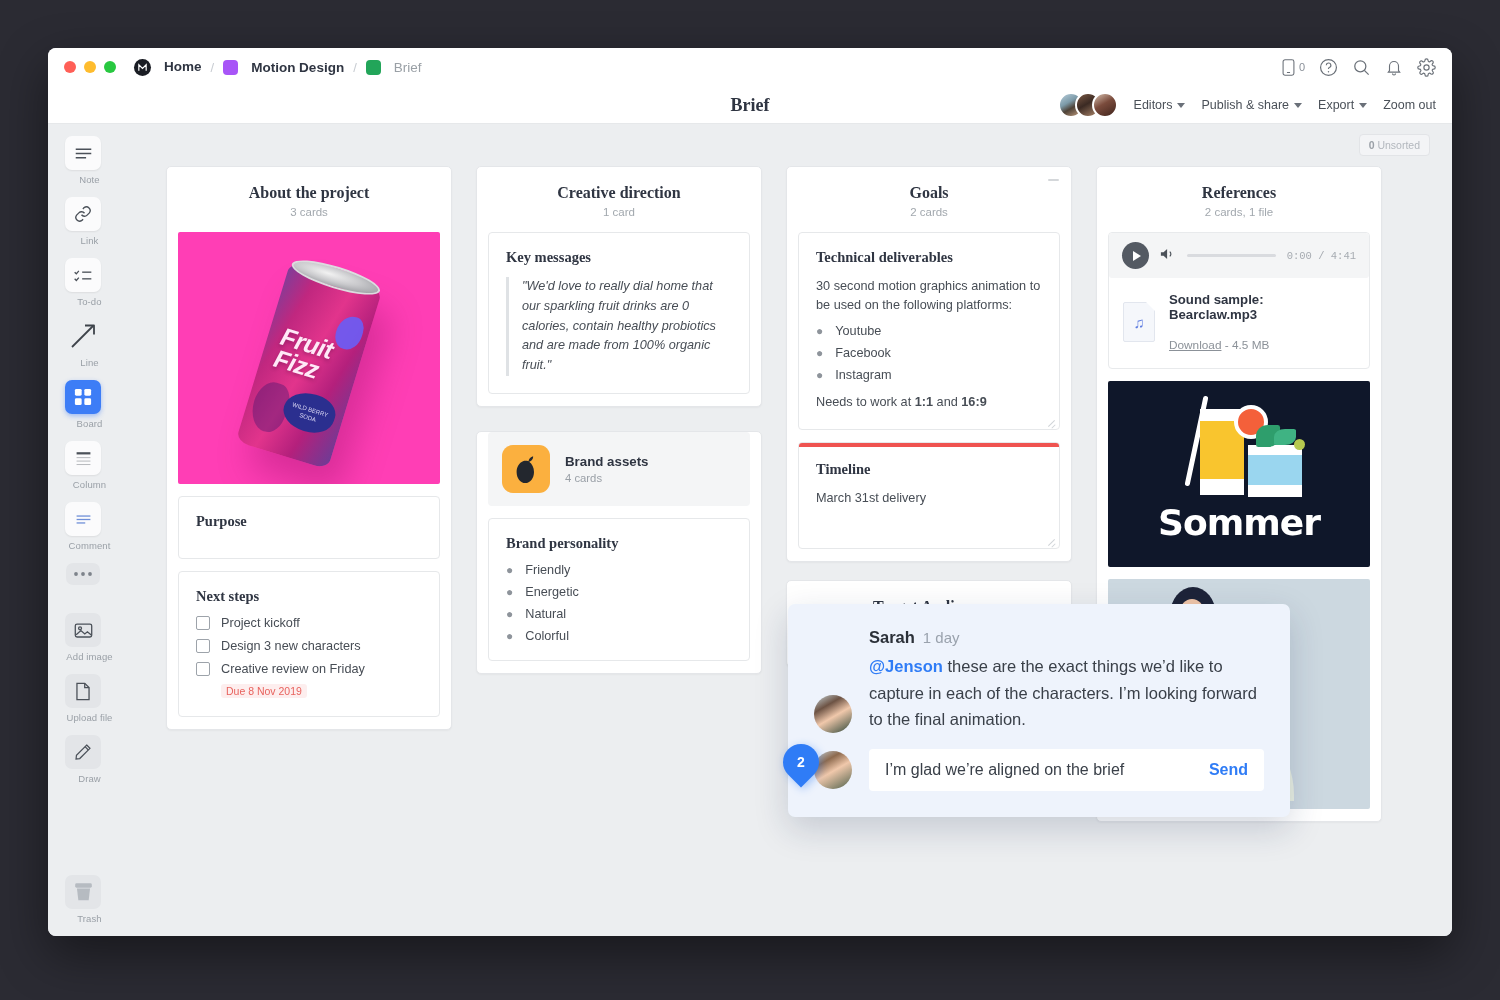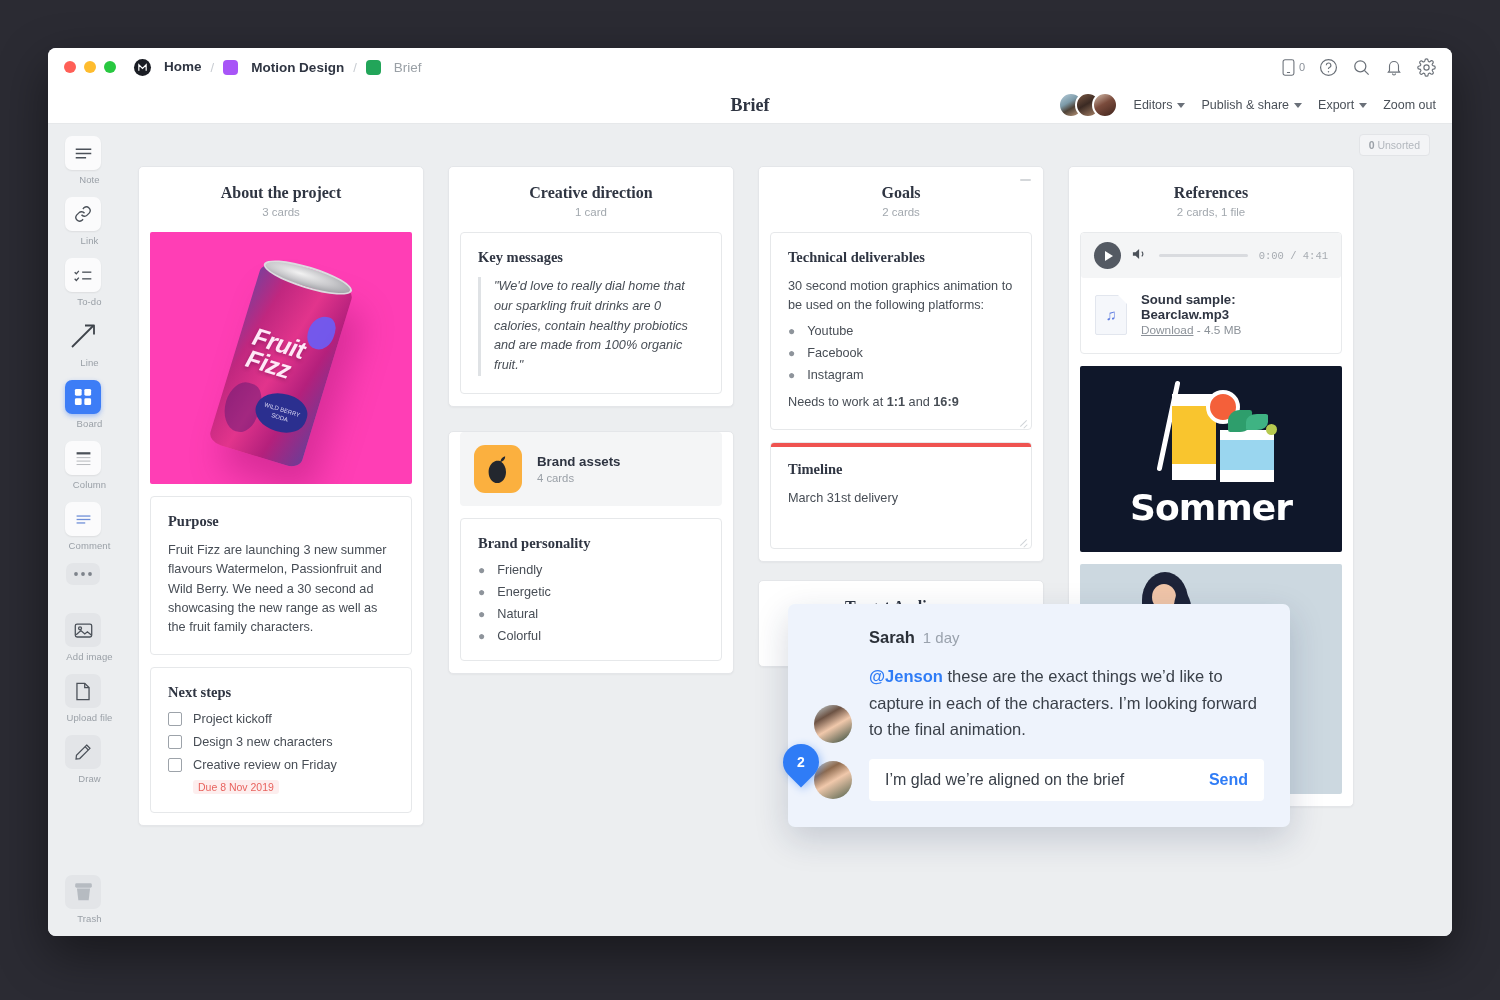--- a/index.html
+++ b/index.html
@@ -124,21 +124,21 @@
     overflow: hidden;
   }
   .unsorted {
     position: absolute; right: 22px; top: 10px;
     background: #f3f4f6; border: 1px solid #e2e4e7;
     border-radius: 4px; padding: 4px 9px;
     font-size: 10.5px; color: #b2b7bd;
   }
   .unsorted b { color: #9aa0a7; }
 
-  .columns { position: absolute; left: 20px; top: 42px; display: flex; gap: 24px; }
+  .columns { position: absolute; left: 48px; top: 42px; display: flex; gap: 24px; }
   .col { width: 286px; }
 
   .col-card {
     background: #fff;
     border: 1px solid #e4e6e9;
     border-radius: 5px;
     box-shadow: 0 1px 2px rgba(0,0,0,.04);
     position: relative;
   }
   .col-head { text-align: center; padding: 17px 10px 14px; position: relative; }
@@ -271,21 +271,21 @@
     border: 1px solid #e2e6ee; border-radius: 2px; flex: 0 0 32px;
     display: flex; align-items: center; justify-content: center;
     color: #5b7ae0; font-size: 15px; position: relative;
   }
   .file-icon:after {
     content: ""; position: absolute; right: -1px; top: -1px;
     border-width: 0 9px 9px 0; border-style: solid;
     border-color: transparent #ffffff transparent transparent;
   }
   .file-name { font-size: 13.2px; font-weight: bold; color: #2f3542; }
-  .file-meta { font-size: 11.8px; color: #8b9198; margin-top: 1px; }
+  .file-meta { font-size: 11.8px; color: #8b9198; margin-top: 16px; }
   .file-meta u { cursor: pointer; }
 
   
   .ref-img { height: 186px; border-radius: 2px; overflow: hidden; position: relative; margin-bottom: 12px; }
   .sommer { background: #0f172a; }
   .sommer-word {
     position: absolute; left: 0; right: 0; bottom: 24px; text-align: center;
     color: #fff; font-weight: bold; font-size: 36px; letter-spacing: -1px;
     font-family: "DejaVu Sans", sans-serif;
   }
@@ -327,21 +327,21 @@
     box-shadow: 0 12px 34px rgba(20,40,80,.18);
     padding: 24px 26px 26px;
     z-index: 30;
   }
   .c-head { display: flex; align-items: flex-end; gap: 17px; }
   .c-av { width: 38px; height: 38px; border-radius: 50%; flex: 0 0 38px; background-size: cover; }
   .c-av-sarah { background: linear-gradient(150deg,#cbd9dd 0%,#6d5344 30%,#f0c8ab 55%,#2a4436 100%); }
   .c-av-me { background: linear-gradient(150deg,#c9d6de 0%,#8d6a4e 28%,#f0c8ab 52%,#4c5f4a 100%); }
   .c-name { font-size: 16.5px; font-weight: bold; color: #2b3038; }
   .c-time { font-size: 15px; color: #9aa2ad; font-weight: normal; margin-left: 8px; }
-  .c-text { font-size: 16.5px; line-height: 1.62; color: #3a4049; margin-top: 16px; }
+  .c-text { font-size: 16.5px; line-height: 1.62; color: #3a4049; margin-top: 6px; }
   .c-text .mention { color: #2f7cf6; font-weight: bold; }
   .c-input-row { display: flex; align-items: center; gap: 17px; margin-top: 16px; }
   .c-input {
     flex: 1; background: #fff; border-radius: 4px;
     display: flex; align-items: center; padding: 12px 16px;
   }
   .c-input-text { flex: 1; font-size: 16px; color: #3a4049; }
   .c-send { font-size: 16px; font-weight: bold; color: #2f7cf6; cursor: pointer; }
 
   .pin {
@@ -611,21 +611,20 @@
                     <div>Fruit</div>
                     <div>Fizz</div>
                   </div>
                   <div class="can-badge">WILD BERRY SODA</div>
                 </div>
               </div>
 
               <div class="col-body">
                 <div class="card">
                   <div class="card-title">Purpose</div>
-                  <div class="card-text">Fruit Fizz are launching 3 new summer flavours Watermelon, Passionfruit and Wild Berry. We need a 30 second ad showcasing the new range as well as the fruit family characters.</div>
                 </div>
 
                 <div class="card">
                   <div class="card-title">Next steps</div>
                   <div class="todo-row">
                     <div class="chk"></div>
                     <div class="todo-lbl">Project kickoff</div>
                   </div>
                   <div class="todo-row">
                     <div class="chk"></div>

